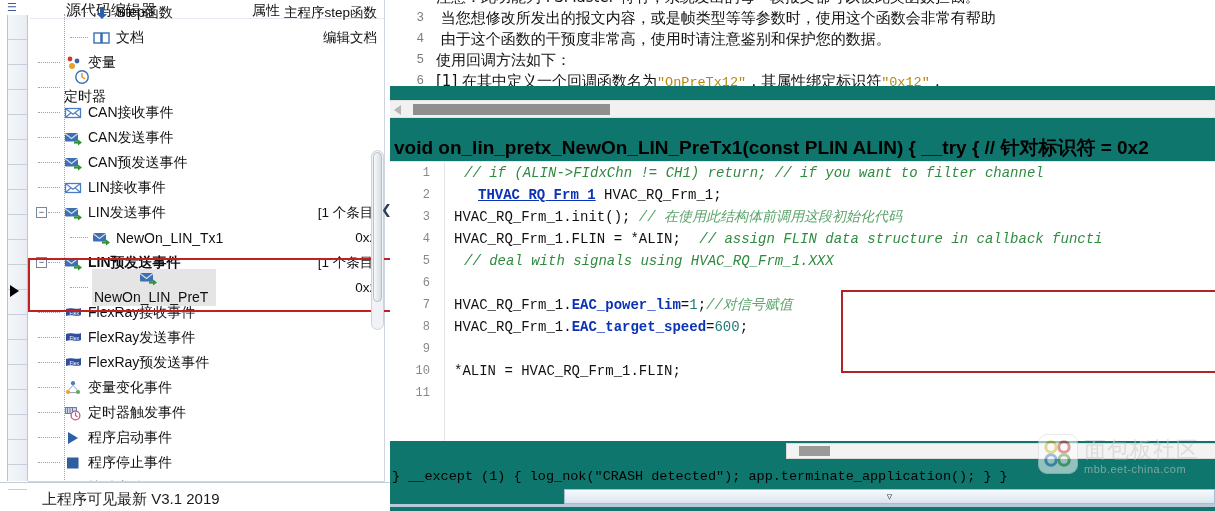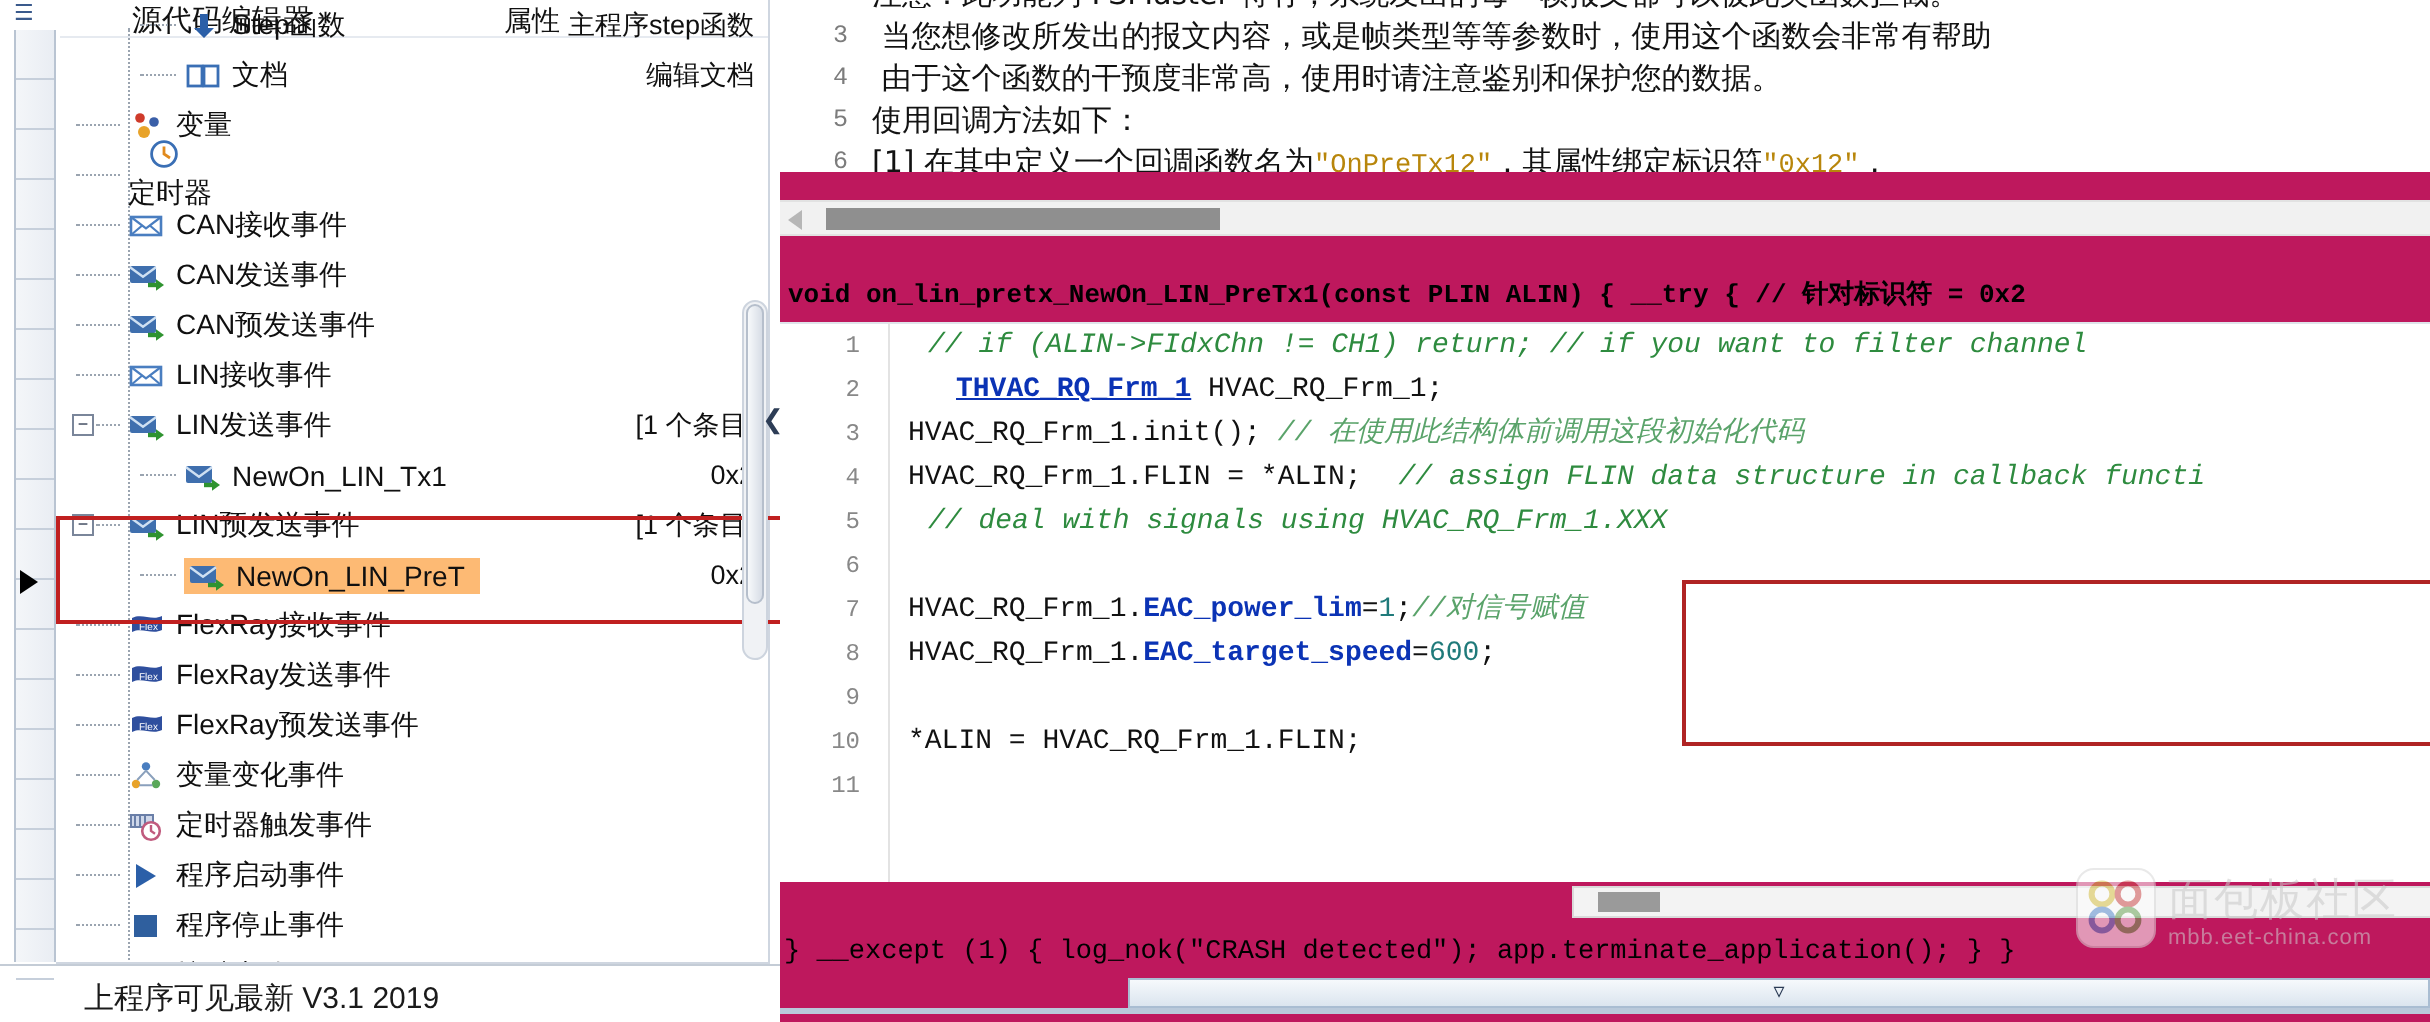--- a/index.html
+++ b/index.html
@@ -109,21 +109,22 @@
   .tico {
     position: relative;
     width: 19px; height: 16px;
     margin-right: 5px;
     flex: 0 0 19px;
     display: inline-block;
   }
   .tico svg { display:block; }
 
   .sel-bg {
-    background: #fdba74;
+    background: #e5e5e5;
+    flex-direction: column;
   }
 
   
   #redbox-tree {
     position: absolute;
     left: 28px; top: 258px;
     width: 364px; height: 54px;
     border: 2px solid #c02020;
     box-sizing: border-box;
     pointer-events: none;
@@ -183,21 +184,21 @@
     font-size: 15px;
     color: #1a1a1a;
     white-space: nowrap;
   }
 
   
   #code-area {
     position: absolute;
     left: 390px; top: 0;
     width: 825px; height: 511px;
-    background: #be185d;
+    background: #0f766e;
   }
   
   #doc-block {
     position: absolute;
     left: 0; top: 0;
     width: 825px; height: 98px;
     background: #ffffff;
     overflow: hidden;
   }
   .doc-line {
@@ -244,22 +245,22 @@
     width: 197px; height: 11px;
     background: #8f8f8f;
   }
 
   
   #sig-bar {
     position: absolute;
     left: 0; top: 135px;
     width: 825px; height: 26px;
     white-space: nowrap;
-    font-family: Liberation Mono, monospace;
-    font-size: 13px;
+    font-family: Liberation Sans, sans-serif;
+    font-size: 19px;
     font-weight: bold;
     color: #000000;
     line-height: 26px;
     padding-left: 4px;
     box-sizing: border-box;
   }
 
   #code-body {
     position: absolute;
     left: 0; top: 161px;
@@ -565,21 +566,21 @@
                 <path d="M14 9.6l4 2.9-4 2.9z" fill="#2f9330"></path>
               </svg>
             </span>
             <span class="label">NewOn_LIN_Tx1</span>
           </span>
           <span class="prop">0x2</span>
         </div>
         <div class="tree-row indent-1">
           <span class="expander" style="left: 6px; top: 7px;">−</span>
           <span class="dash-h" style="left: 18px; top: 12px; width: 12px;"></span>
-          <span style="display: inline-flex; align-items: center;">
+          <span style="display: inline-flex; align-items: center; font-weight: bold;">
             <span class="tico">
               <svg width="19" height="16">
                 <rect x="1" y="3" width="13" height="8.5" rx="1" fill="#3f6fae"></rect>
                 <path d="M1 3.6L7.5 8.4 14 3.6" stroke="#cfe0f2" stroke-width="1.2" fill="none"></path>
                 <path d="M10 12.5h5" stroke="#2f9330" stroke-width="2.2" fill="none"></path>
                 <path d="M14 9.6l4 2.9-4 2.9z" fill="#2f9330"></path>
               </svg>
             </span>
             <span class="label">LIN预发送事件</span>
           </span>

